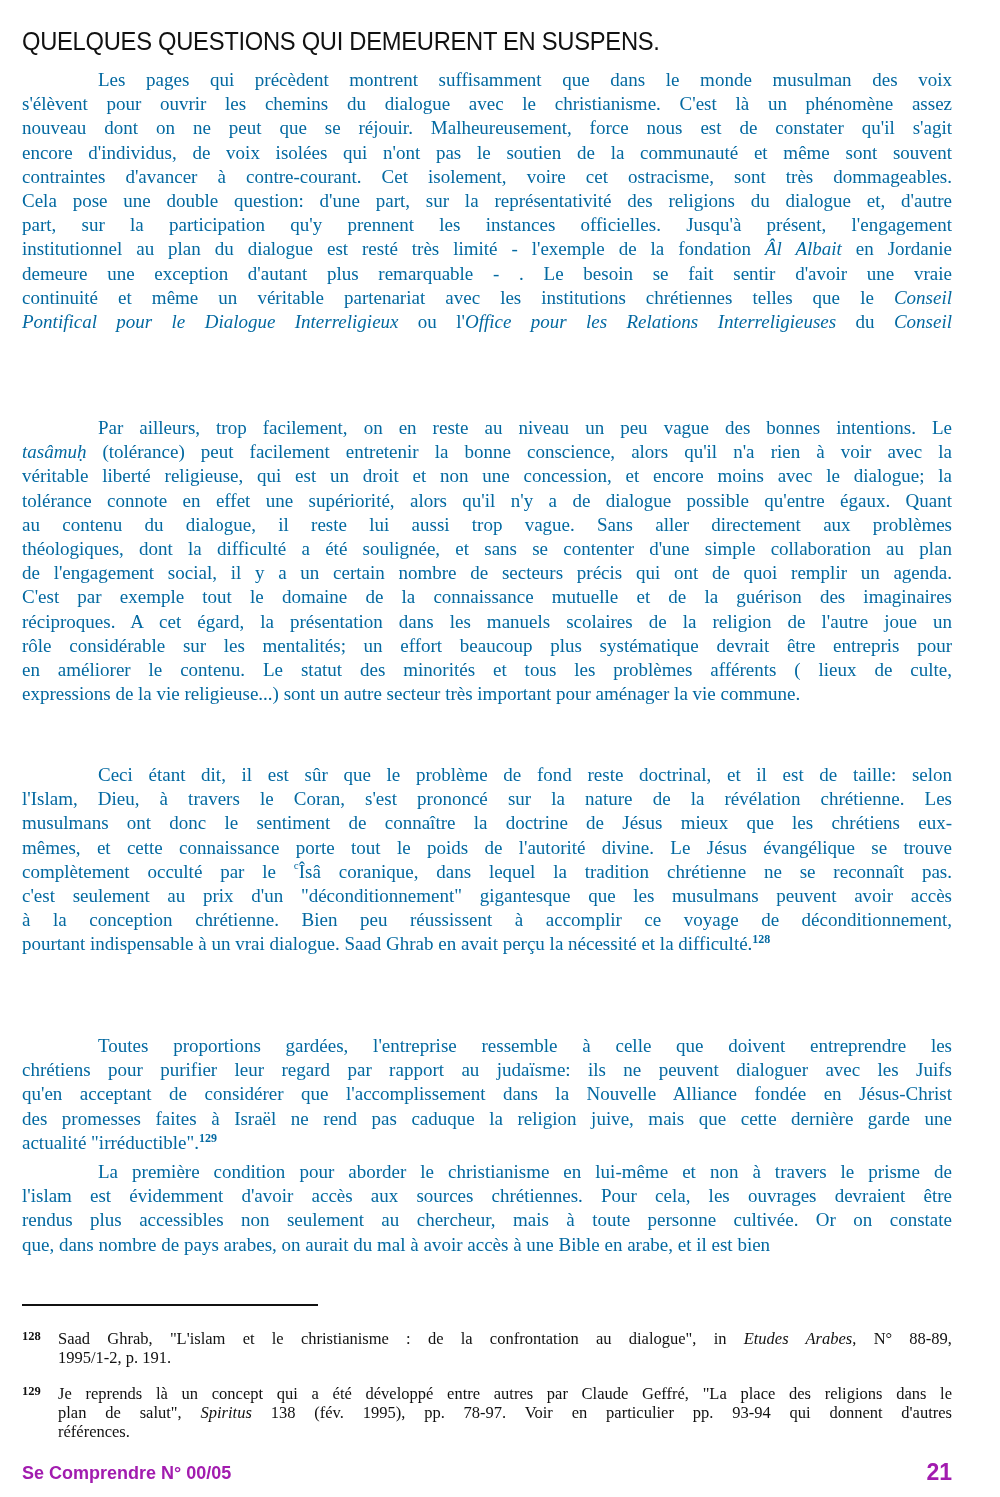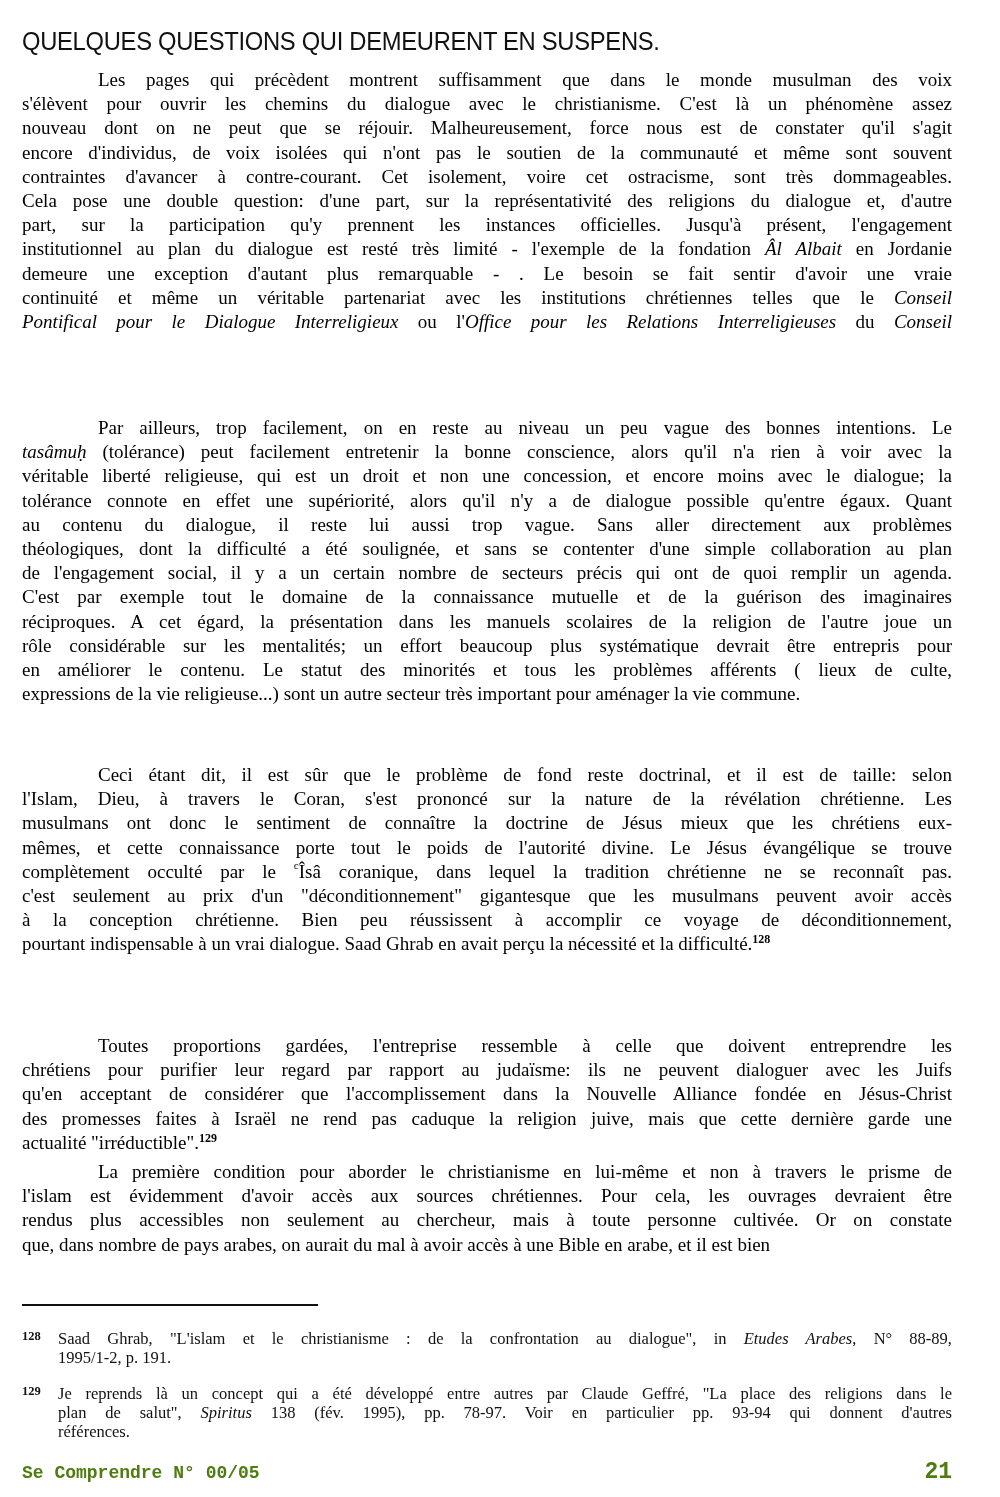--- a/index.html
+++ b/index.html
@@ -7,21 +7,21 @@
     .title {
       position: absolute; left: 22px; top: 10px;
       font-family: "Liberation Sans", "DejaVu Sans", sans-serif;
       font-size: 25px; font-weight: normal; letter-spacing: -0.3px;
       transform: scaleX(0.95); transform-origin: left top;
       color: #111;
     }
     .para {
       position: absolute; left: 22px; width: 930px;
       font-family: "Liberation Serif", "DejaVu Serif", serif;
-      font-size: 19px; line-height: 24.2px; color: #000000;
+      font-size: 19px; line-height: 24.2px; color: #0369a1;
     }
     .line {
       display: block; text-align: justify; text-align-last: justify;
       white-space: nowrap; height: 24.2px; overflow: visible;
     }
     .line.last { text-align-last: left; }
     .indent { padding-left: 76px; }
     i { font-style: italic; }
     sup.fn { font-size: 12px; font-weight: bold; vertical-align: 7px; line-height: 0; }
     .rule { position: absolute; left: 22px; top: 1304px; width: 296px; height: 1.5px; background: #111; }
@@ -29,22 +29,22 @@
       position: absolute; left: 22px; width: 930px;
       font-family: "Liberation Serif", "DejaVu Serif", serif;
       font-size: 16.5px; line-height: 19px; color: #111;
     }
     .footnote .num { position: absolute; left: 0; top: -2px; font-size: 12.5px; font-weight: bold; }
     .footnote .body { margin-left: 36px; }
     .footnote .fl { display: block; text-align: justify; text-align-last: justify; white-space: nowrap; }
     .footnote .fl.last { text-align-last: left; }
     .footer {
       position: absolute; left: 22px; top: 1463px; width: 930px;
-      font-family: Liberation Mono, monospace; font-weight: bold;
-      font-size: 18px; color: #4d7c0f;
+      font-family: Liberation Sans, sans-serif; font-weight: bold;
+      font-size: 18px; color: #a21caf;
     }
     .footer .right { position: absolute; right: 0; top: -4px; font-size: 23px; }
     .sup-c { font-size: 11px; vertical-align: 9px; line-height: 0; }
   </style>
 </head>
 <body>
 
 <div>
   <h1 class="title">QUELQUES QUESTIONS QUI DEMEURENT EN SUSPENS.</h1>
 

